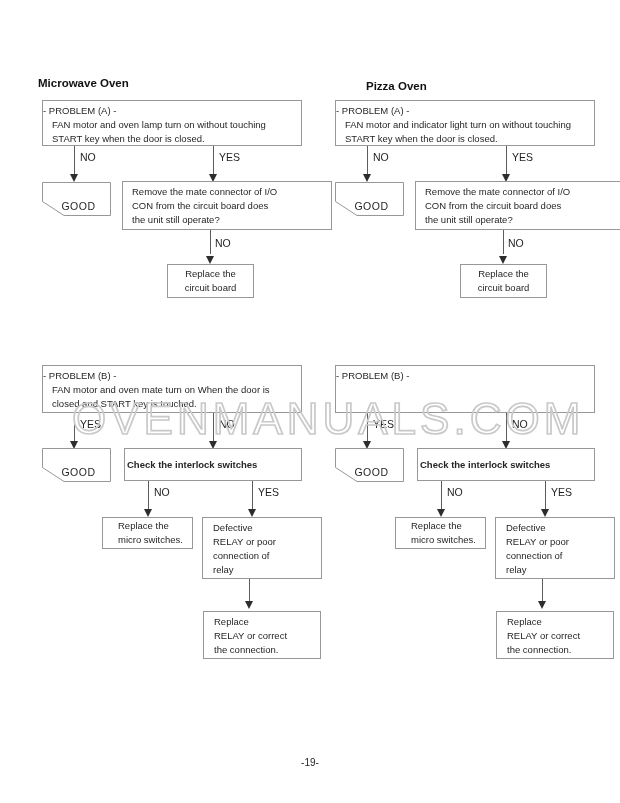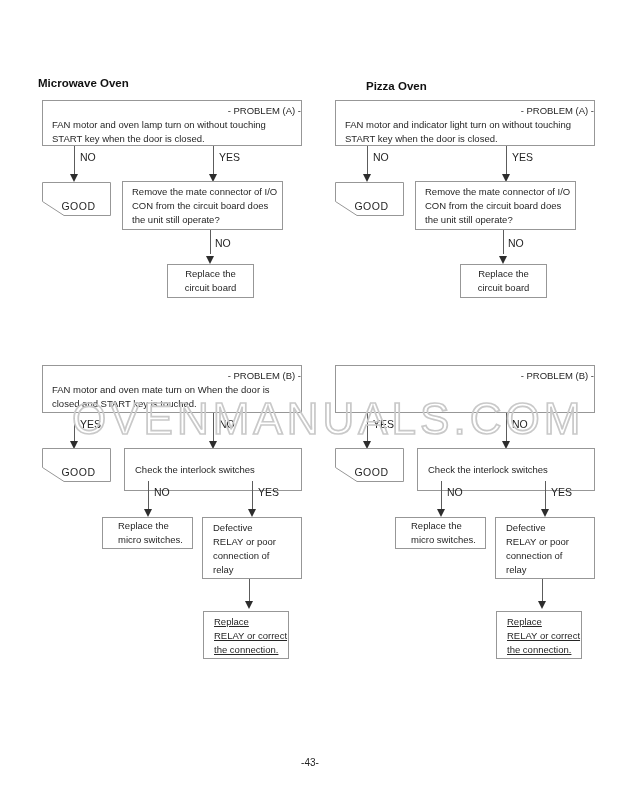--- a/index.html
+++ b/index.html
@@ -15,47 +15,47 @@
   .col-heading { left:-4px; top:77px; font-size:11.5px; font-weight:bold; color:#111; white-space:nowrap; }
   .col-right .col-heading { left:-8px; top:80px;padding-left:39px; }
 
   .fbox {
     position:absolute; box-sizing:border-box; background:#fff;
     border:1px solid #979797; font-size:9.5px; line-height:14px; color:#262626;
   }
   .problem-box { left:0; width:260px; }
   .pa-box { top:100px; height:46px; }
   .pb-box { top:365px; height:48px; }
-  .ptitle { display:block; text-align:right; padding-top:2px; line-height:15px; }
+  .ptitle { display:block; text-align:left; padding-top:2px; line-height:15px; }
   .pbody  { display:block; white-space:pre; padding-left:9px; }
 
   .vline { position:absolute; width:1px; background:#5c5c5c; }
   .arrow {
     position:absolute; width:0; height:0;
     border-left:4.5px solid transparent; border-right:4.5px solid transparent;
     border-top:8px solid #2d2d2d;
   }
   .blabel { position:absolute; font-size:10.5px; color:#1f1f1f; white-space:nowrap; }
 
   .good { position:absolute; left:0; width:69px; height:48px; }
   .good svg { position:absolute; left:0; top:0; }
   .good .lbl {
     position:absolute; inset:0; display:flex; align-items:center; justify-content:center;
     padding-left:4px; font-size:10.5px; color:#1f1f1f; letter-spacing:0.5px;
   }
   .pa-good { top:182px; }
   .pb-good { top:448px; }
 
-  .pa-decision { left:80px; top:181px; width:161px; height:49px; white-space:pre; padding:3px 0 0 9px; }
+  .pa-decision { left:80px; top:181px; width:210px; height:49px; white-space:pre; padding:3px 0 0 9px; }
   .pa-result   { left:125px; top:264px; width:87px; height:34px; white-space:pre; text-align:center; padding-top:2px; }
 
-  .pb-check { left:82px; top:448px; width:178px; height:43px; display:flex; align-items:center; padding-left:10px; }
+  .pb-check { left:82px; top:448px; width:178px; height:33px; display:flex; align-items:center; padding-left:2px;font-weight:bold; }
   .pb-left-result  { left:60px;  top:517px; width:91px; height:32px; white-space:pre; padding:1px 0 0 15px; }
-  .pb-right-result { left:160px; top:517px; width:100px; height:62px; white-space:pre; padding:3px 0 0 10px; }
-  .pb-final        { left:161px; top:611px; width:86px; height:48px; white-space:pre; padding:3px 0 0 10px;text-decoration:underline; }
+  .pb-right-result { left:160px; top:517px; width:120px; height:62px; white-space:pre; padding:3px 0 0 10px; }
+  .pb-final        { left:161px; top:611px; width:118px; height:48px; white-space:pre; padding:3px 0 0 10px; }
 
   .watermark {
     left:72px; top:394px; font-size:44px; font-weight:normal; letter-spacing:4px;
     color:transparent; -webkit-text-stroke:1.7px #c9c9c9; white-space:nowrap;
     pointer-events:none; z-index:5;
   }
   .page-number { left:0; top:757px; width:620px; text-align:center; font-size:10px; color:#1f1f1f; }
 </style>
 </head>
 <body>
@@ -197,15 +197,15 @@
 connection of
 relay</div>
     <div class="vline" style="left:207px; top:579px; height:22px;"></div>
     <div class="arrow" style="left:203px; top:601px;"></div>
     <div class="fbox pb-final">Replace
 RELAY or correct
 the connection.</div>
   </div>
 
   <div class="abs watermark">OVENMANUALS.COM</div>
-  <div class="abs page-number">-43-</div>
+  <div class="abs page-number">-19-</div>
 
 </div>
 
 </body></html>

